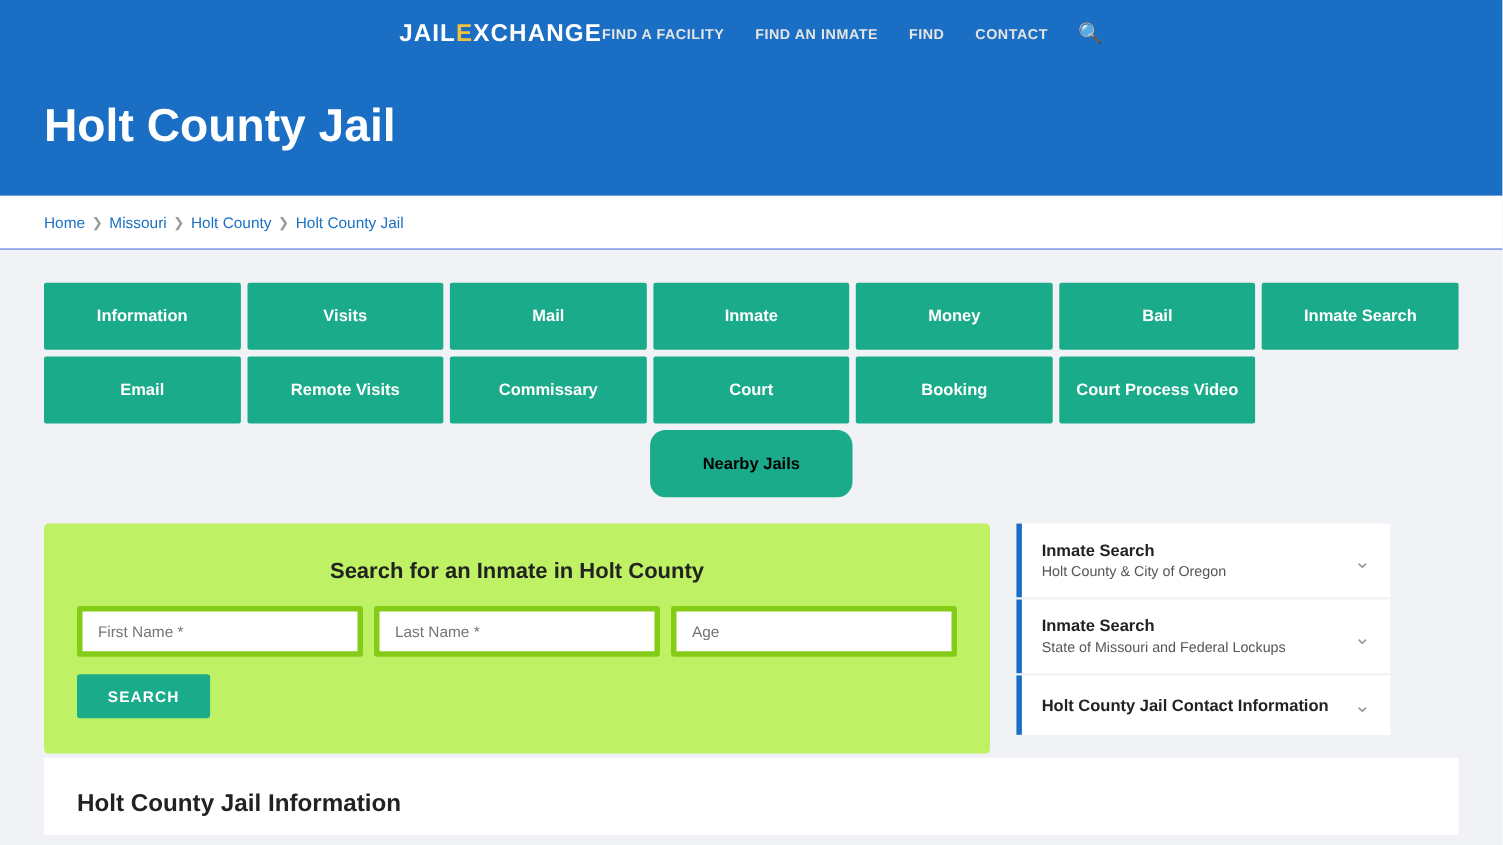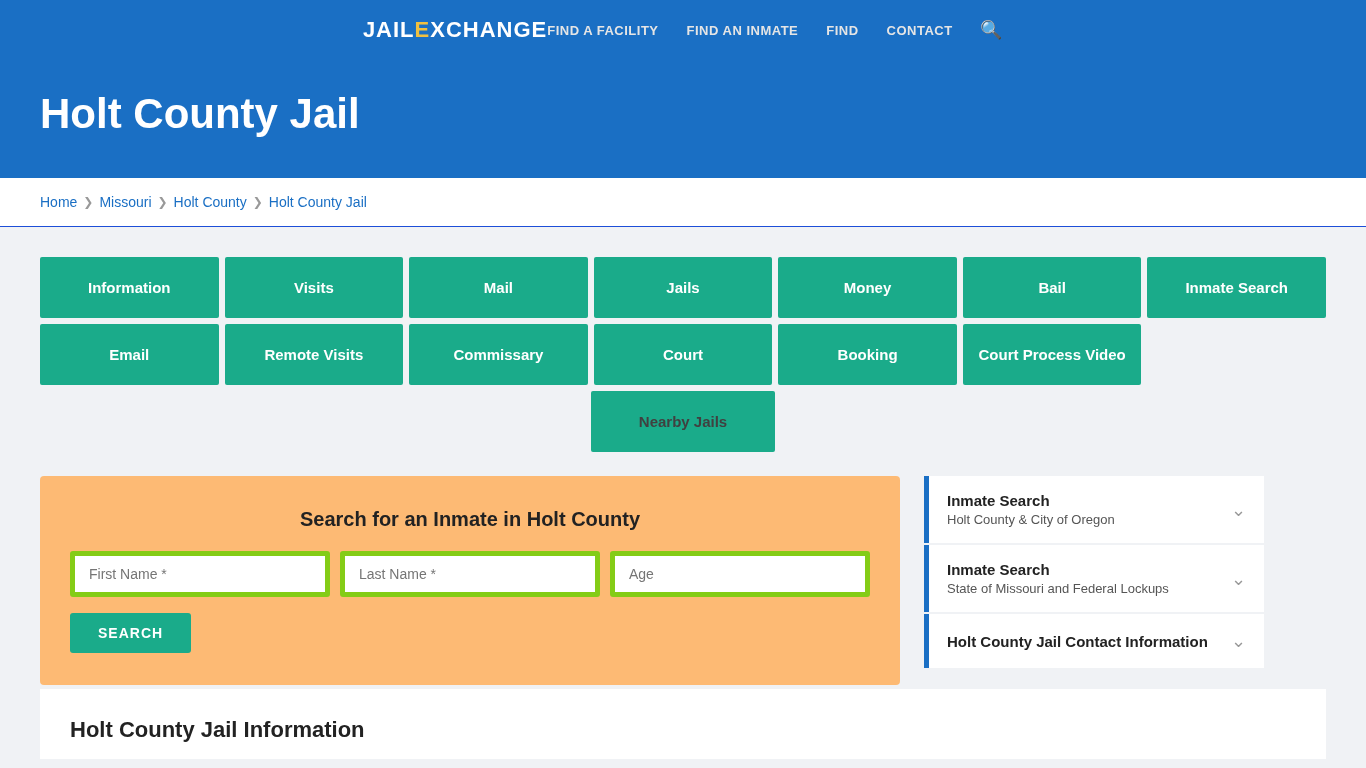--- a/index.html
+++ b/index.html
@@ -107,41 +107,41 @@
       border: none;
       padding: 22px 8px;
       font-size: 15px;
       font-weight: 600;
       cursor: pointer;
       text-align: center;
       border-radius: 2px;
     }
     .jail-btn-center {
       background: #1aab8a;
-      color: #404040;
+      color: #000000;
       border: none;
       padding: 22px 48px;
       font-size: 15px;
       font-weight: 600;
       cursor: pointer;
       text-align: right;
-      border-radius: 2px;
+      border-radius: 14px;
       min-width: 180px;
     }
 
     
     .lower-section {
       display: flex;
       gap: 24px;
       align-items: flex-start;
     }
 
     
     .search-panel {
-      background: #fdba74;
+      background: #bef264;
       border-radius: 4px;
       padding: 32px 30px;
       flex: 1;
       max-width: 860px;
       min-height: 200px;
     }
     .search-panel h2 {
       text-align: center;
       font-size: 20px;
       font-weight: 700;
@@ -249,21 +249,21 @@
     <span class="current">Holt County Jail</span>
   </div>
 </div>
 
 <div class="main-content">
 
   <div class="btn-grid">
     <button class="jail-btn">Information</button>
     <button class="jail-btn">Visits</button>
     <button class="jail-btn">Mail</button>
-    <button class="jail-btn">Jails</button>
+    <button class="jail-btn">Inmate</button>
     <button class="jail-btn">Money</button>
     <button class="jail-btn">Bail</button>
     <button class="jail-btn">Inmate Search</button>
   </div>
 
   <div class="btn-grid-row2">
     <button class="jail-btn">Email</button>
     <button class="jail-btn">Remote Visits</button>
     <button class="jail-btn">Commissary</button>
     <button class="jail-btn">Court</button>

